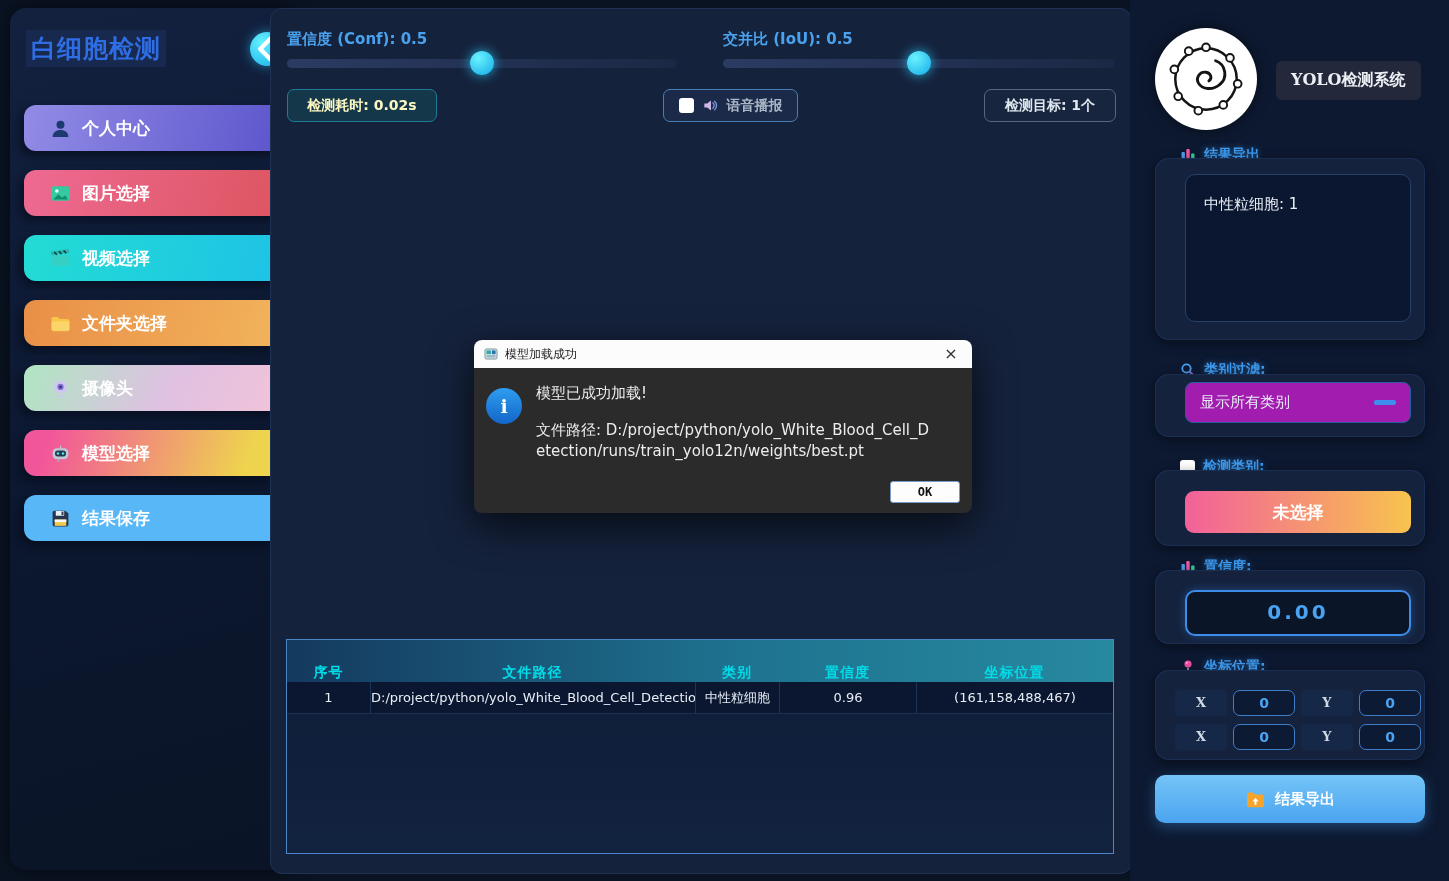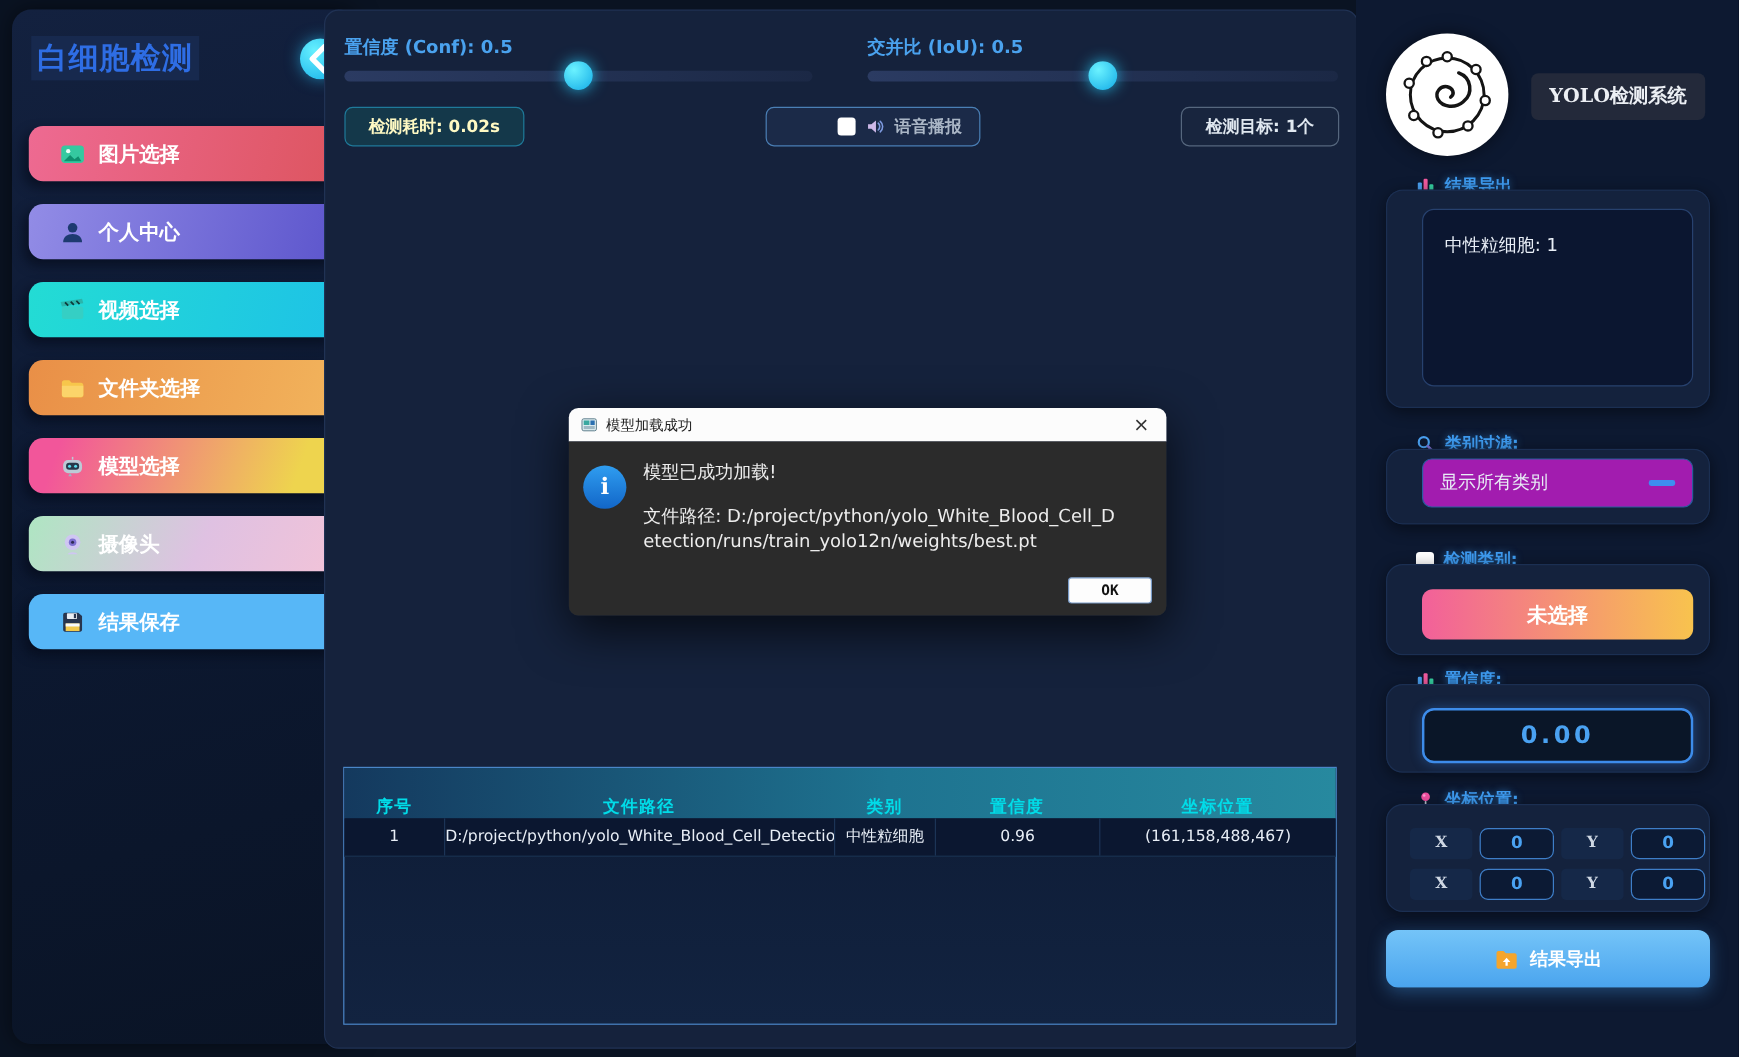--- a/index.html
+++ b/index.html
@@ -37,21 +37,21 @@
   .lbl-conf{left:16px;} .lbl-iou{left:452px;}
   .track{position:absolute;top:50px;height:9px;border-radius:5px;cursor:pointer;
          background:linear-gradient(90deg,#2b3b62,#1b2845);}
   .track-conf{left:16px;width:390px;} .track-iou{left:452px;width:392px;}
   .thumb{position:absolute;left:calc(50% - 12px);top:-8px;width:24px;height:24px;border-radius:50%;
          background:radial-gradient(circle at 35% 30%,#6bf2ff,#12abe6);
          box-shadow:0 0 12px rgba(40,210,255,.8);cursor:grab;}
   .chip{position:absolute;top:80px;height:31px;border-radius:7px;display:flex;
         align-items:center;justify-content:center;gap:8px;font-size:14px;font-weight:bold;}
   .chip-time{left:16px;width:148px;background:#14384a;border:1px solid #1f7a9a;color:#fef9c3;}
-  .chip-voice{left:367px;width:133px;background:#1b2a48;border:1px solid #4a7fb5;color:#aab6c6;cursor:pointer;padding-left:44px;}
+  .chip-voice{left:392px;width:133px;background:#1b2a48;border:1px solid #4a7fb5;color:#aab6c6;cursor:pointer;}
   .chip-target{left:713px;width:130px;background:#18253e;border:1px solid #56677e;color:#e0e8f0;}
   .vcheck{width:15px;height:15px;background:#fff;border-radius:3px;}
   .chip-voice svg{width:17px;height:17px;}
 
   .image-frame{position:absolute;left:15px;top:132px;width:826px;height:483px;
                border:1px solid #3a6ca6;border-radius:6px;background:#0e1930;overflow:hidden;}
   .blood{position:absolute;left:169px;top:1px;width:490px;height:481px;background-color:#f0e5d5;
     background-image:
       radial-gradient(circle at 60px 45px,  #3f3170 0 55px, rgba(63,49,112,0) 74px),
       radial-gradient(circle at 150px 8px,  #5a4a92 0 36px, rgba(90,74,146,0) 52px),
@@ -147,69 +147,69 @@
   <div class="sidebar">
     <div class="sidebar-header">
       <span class="app-title">白细胞检测</span>
       <div class="collapse-btn">
         <svg viewBox="0 0 20 20">
             <polyline points="12,4 6,10 12,16" fill="none" stroke="#fff" stroke-width="2.6" stroke-linecap="round" stroke-linejoin="round"></polyline>
           </svg>
       </div>
     </div>
     <div class="menu">
+      <div class="menu-btn btn-user">
+        <svg viewBox="0 0 20 20">
+            <circle cx="10" cy="6.5" r="3.8" fill="#1d3a70"></circle>
+            <path d="M2.5 18c0-4.2 3.4-6.5 7.5-6.5s7.5 2.3 7.5 6.5z" fill="#1d3a70"></path>
+          </svg>
+        <span>个人中心</span>
+      </div>
       <div class="menu-btn btn-image">
         <svg viewBox="0 0 20 20">
             <rect x="1" y="3" width="18" height="14" rx="3" fill="#35c9a0"></rect>
             <circle cx="6.5" cy="7.6" r="1.7" fill="#e9fff6"></circle>
             <path d="M3 15.6l5-5 3.5 3.5 3-2.5 2.5 4z" fill="#0f8f6e"></path>
           </svg>
         <span>图片选择</span>
       </div>
-      <div class="menu-btn btn-user">
-        <svg viewBox="0 0 20 20">
-            <circle cx="10" cy="6.5" r="3.8" fill="#1d3a70"></circle>
-            <path d="M2.5 18c0-4.2 3.4-6.5 7.5-6.5s7.5 2.3 7.5 6.5z" fill="#1d3a70"></path>
-          </svg>
-        <span>个人中心</span>
-      </div>
       <div class="menu-btn btn-video">
         <svg viewBox="0 0 20 20">
             <rect x="1.5" y="7" width="17" height="10" rx="2" fill="#35cfc4"></rect>
             <path d="M1.5 7l17-2.5-1-3.5-17 2.5z" fill="#2ab5ac"></path>
             <path d="M4 3.8l2.5 2.6M8.5 3.2l2.5 2.6M13 2.5l2.5 2.6" stroke="#0d3b3a" stroke-width="1.4"></path>
           </svg>
         <span>视频选择</span>
       </div>
       <div class="menu-btn btn-folder">
         <svg viewBox="0 0 20 20">
             <path d="M1.5 5.5c0-1 .8-1.8 1.8-1.8h4l2 2h7.4c1 0 1.8.8 1.8 1.8v8c0 1-.8 1.8-1.8 1.8H3.3c-1 0-1.8-.8-1.8-1.8z" fill="#f7c64b"></path>
             <path d="M1.5 8h17v7.2c0 1-.8 1.8-1.8 1.8H3.3c-1 0-1.8-.8-1.8-1.8z" fill="#fbd46a"></path>
           </svg>
         <span>文件夹选择</span>
+      </div>
+      <div class="menu-btn btn-camera">
+        <svg viewBox="0 0 20 20">
+            <circle cx="10" cy="8.5" r="6.2" fill="#cfc6f2"></circle>
+            <circle cx="10" cy="8.5" r="3" fill="#7d6fd0"></circle>
+            <circle cx="10" cy="8.5" r="1.2" fill="#2e2a55"></circle>
+            <path d="M6 18c1-2.2 7-2.2 8 0z" fill="#cfc6f2"></path>
+          </svg>
+        <span>摄像头</span>
       </div>
       <div class="menu-btn btn-model">
         <svg viewBox="0 0 20 20">
             <rect x="2.5" y="5" width="15" height="10.5" rx="4" fill="#bccad6"></rect>
             <rect x="4.8" y="7.2" width="10.4" height="5.6" rx="2.6" fill="#27384a"></rect>
             <circle cx="7.6" cy="10" r="1.2" fill="#59e0f0"></circle>
             <circle cx="12.4" cy="10" r="1.2" fill="#59e0f0"></circle>
             <rect x="9.4" y="2.6" width="1.2" height="2.2" fill="#bccad6"></rect>
             <path d="M8 15.5l-1.5 2.4h3z" fill="#9fb2c2"></path>
           </svg>
         <span>模型选择</span>
-      </div>
-      <div class="menu-btn btn-camera">
-        <svg viewBox="0 0 20 20">
-            <circle cx="10" cy="8.5" r="6.2" fill="#cfc6f2"></circle>
-            <circle cx="10" cy="8.5" r="3" fill="#7d6fd0"></circle>
-            <circle cx="10" cy="8.5" r="1.2" fill="#2e2a55"></circle>
-            <path d="M6 18c1-2.2 7-2.2 8 0z" fill="#cfc6f2"></path>
-          </svg>
-        <span>摄像头</span>
       </div>
       <div class="menu-btn btn-save">
         <svg viewBox="0 0 20 20">
             <path d="M2.5 4c0-.8.7-1.5 1.5-1.5h10.5L17.5 5v11c0 .8-.7 1.5-1.5 1.5H4c-.8 0-1.5-.7-1.5-1.5z" fill="#28354e"></path>
             <rect x="5.5" y="2.8" width="8" height="4.6" rx="0.6" fill="#e9eef5"></rect>
             <rect x="11" y="3.4" width="1.8" height="3.4" fill="#28354e"></rect>
             <rect x="4.5" y="11" width="11" height="6" fill="#f2c94c"></rect>
             <rect x="4.5" y="11" width="11" height="2.4" fill="#f7f9fc"></rect>
           </svg>
         <span>结果保存</span>

